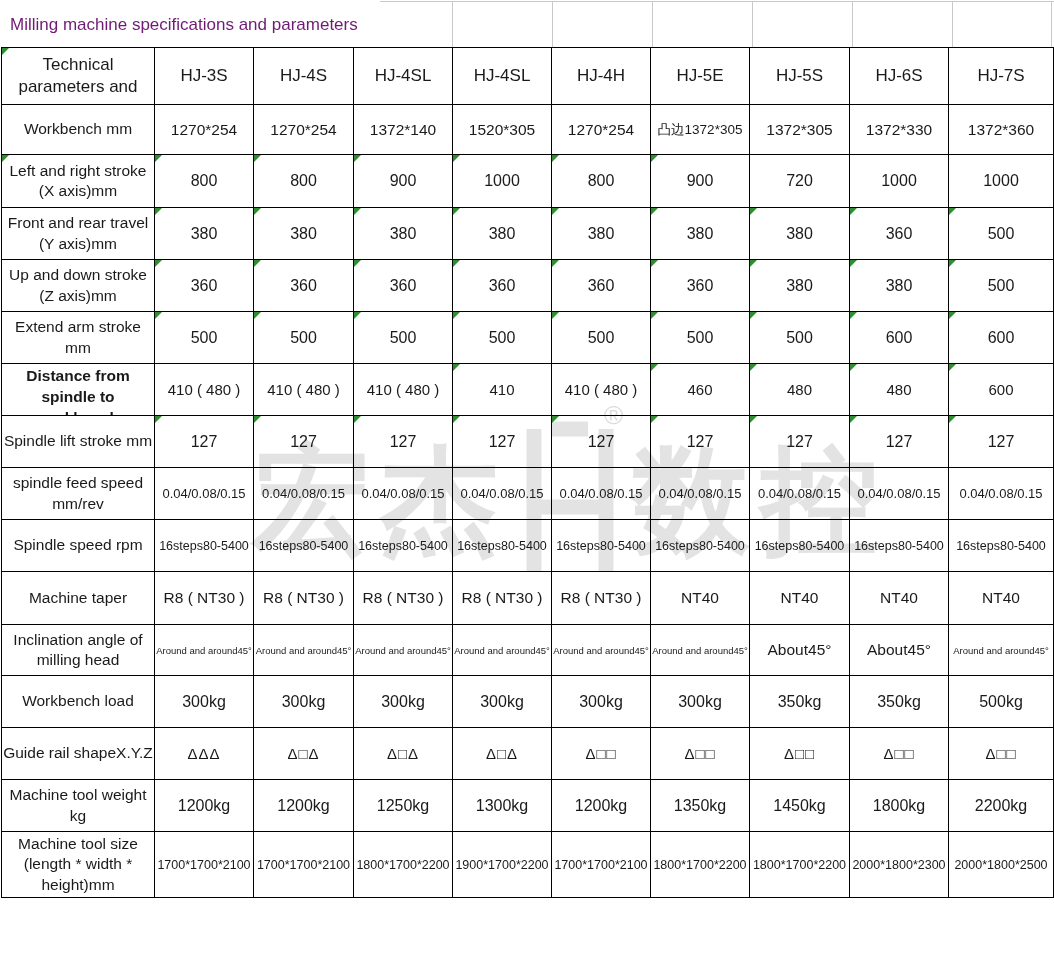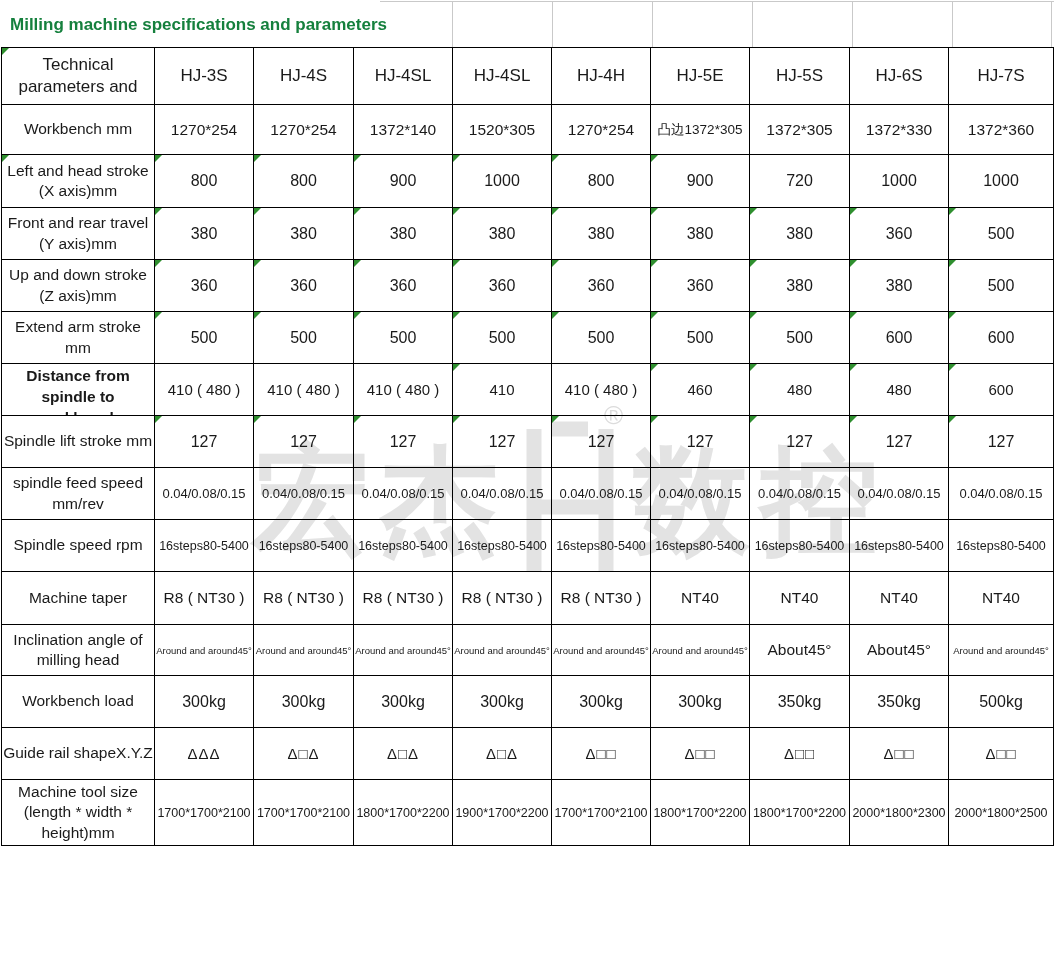--- a/index.html
+++ b/index.html
@@ -2,21 +2,21 @@
 <html><head>
 <meta charset="utf-8">
 <style>
   html,body{margin:0;padding:0;background:#ffffff;}
   body{width:1054px;height:955px;position:relative;font-family:"Liberation Sans","DejaVu Sans",sans-serif;color:#1a1a1a;overflow:hidden;}
 
   
   .gridstub-v{position:absolute;top:1px;width:1px;height:46px;background:#c9c9c9;z-index:1;}
   .gridstub-h{position:absolute;top:1px;left:380px;width:674px;height:1px;background:#c9c9c9;z-index:1;}
 
-  .page-title{position:absolute;left:10px;top:15px;font-size:17px;font-weight:bold;color:#15803d;z-index:4;white-space:nowrap;}
+  .page-title{position:absolute;left:10px;top:15px;font-size:17px;font-weight:normal;color:#701a75;z-index:4;white-space:nowrap;}
 
   
   .watermark{position:absolute;left:252px;top:412px;height:175px;display:flex;align-items:center;gap:14px;z-index:2;color:#e3e3e3;pointer-events:none;}
   .wm-cjk{font-size:118px;line-height:1;letter-spacing:10px;font-weight:bold;}
   .wm-logo{width:96px;height:158px;}
   .wm-reg{position:absolute;left:352px;top:-12px;font-size:26px;color:#dcdcdc;}
 
   table.spec{position:absolute;left:1px;top:47px;border-collapse:collapse;table-layout:fixed;z-index:3;background:transparent;}
   table.spec td,table.spec th{border:1px solid #000000;text-align:center;vertical-align:middle;padding:0 1px;position:relative;overflow:hidden;background:transparent;font-weight:normal;}
   th.hdr{font-weight:bold;font-size:17px;line-height:1.3;}
@@ -93,21 +93,21 @@
         <td class="f155">1372*140</td>
         <td class="f155">1520*305</td>
         <td class="f155">1270*254</td>
         <td class="f135">凸边1372*305</td>
         <td class="f155">1372*305</td>
         <td class="f155">1372*330</td>
         <td class="f155">1372*360</td>
       </tr>
       <tr style="height: 53px;">
         <td class="lbl">
-          <div class="inner">Left and head stroke (X axis)mm</div>
+          <div class="inner">Left and right stroke (X axis)mm</div>
           <span class="tri"></span>
         </td>
         <td class="f16">800<span class="tri"></span></td>
         <td class="f16">800<span class="tri"></span></td>
         <td class="f16">900<span class="tri"></span></td>
         <td class="f16">1000<span class="tri"></span></td>
         <td class="f16">800<span class="tri"></span></td>
         <td class="f16">900<span class="tri"></span></td>
         <td class="f16">720</td>
         <td class="f16">1000</td>
@@ -260,20 +260,34 @@
         <td class="f15 rail">ΔΔΔ</td>
         <td class="f15 rail">Δ□Δ</td>
         <td class="f15 rail">Δ□Δ</td>
         <td class="f15 rail">Δ□Δ</td>
         <td class="f15 rail">Δ□□</td>
         <td class="f15 rail">Δ□□</td>
         <td class="f15 rail">Δ□□</td>
         <td class="f15 rail">Δ□□</td>
         <td class="f15 rail">Δ□□</td>
       </tr>
+      <tr style="height: 52px;">
+        <td class="lbl">
+          <div class="inner">Machine tool weight kg</div>
+        </td>
+        <td class="f16">1200kg</td>
+        <td class="f16">1200kg</td>
+        <td class="f16">1250kg</td>
+        <td class="f16">1300kg</td>
+        <td class="f16">1200kg</td>
+        <td class="f16">1350kg</td>
+        <td class="f16">1450kg</td>
+        <td class="f16">1800kg</td>
+        <td class="f16">2200kg</td>
+      </tr>
       <tr style="height: 66px;">
         <td class="lbl">
           <div class="inner">Machine tool size (length * width * height)mm</div>
         </td>
         <td class="f125">1700*1700*2100</td>
         <td class="f125">1700*1700*2100</td>
         <td class="f125">1800*1700*2200</td>
         <td class="f125">1900*1700*2200</td>
         <td class="f125">1700*1700*2100</td>
         <td class="f125">1800*1700*2200</td>

